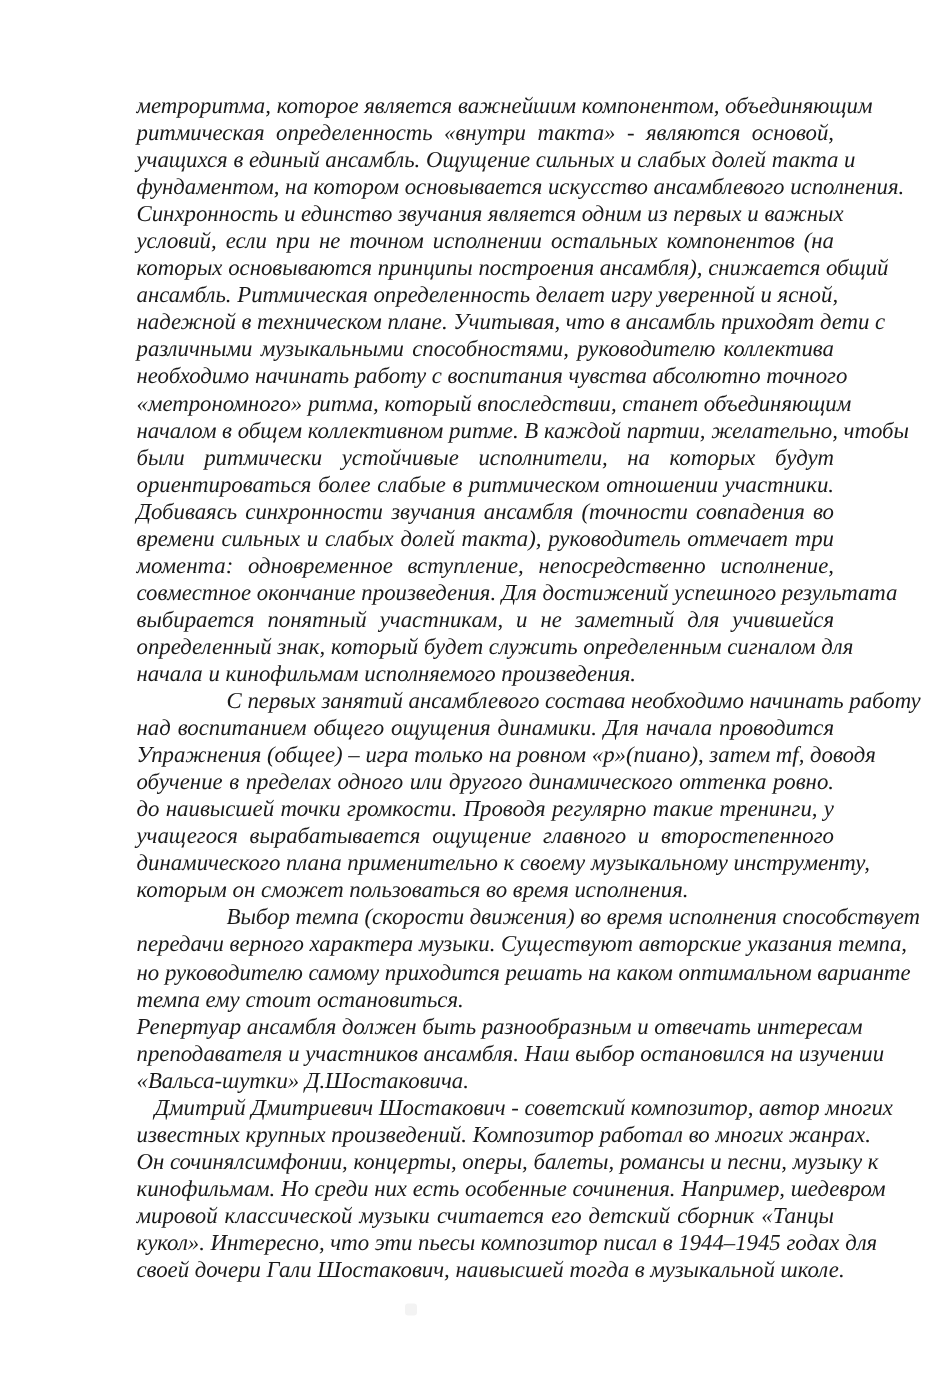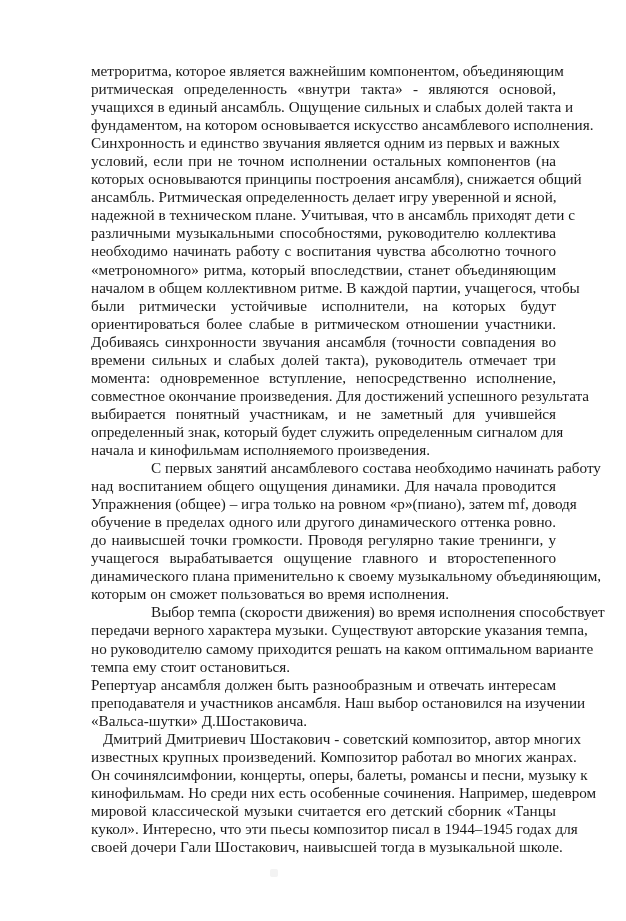--- a/index.html
+++ b/index.html
@@ -4,21 +4,21 @@
 <style>
   html, body { margin: 0; padding: 0; background: #ffffff; }
   body { width: 626px; height: 921px; position: relative; overflow: hidden; }
   .page {
     position: absolute; left: 91px; top: 62px; width: 465px;
     font-family: "Liberation Serif", serif;
     font-size: 15.2px; line-height: 18.05px; color: #1a1a1a;
   }
   .line {
     display: block; height: 18.05px; white-space: nowrap;
-    text-align: justify; text-align-last: justify; overflow: visible;
+    text-align: justify; text-align-last: justify; overflow: visible; font-style: italic;
   }
   .line.last { text-align-last: left; }
   .line.indent1 { padding-left: 60px; width: 405px; }
   .line.indent3 { padding-left: 12px; width: 453px; }
   .mark {
     position: absolute; left: 270px; top: 869px; width: 8px; height: 8px;
     background: #f3f3f3; border-radius: 2px;
   }
 </style>
 </head>
@@ -31,39 +31,39 @@
       <span class="line">учащихся в единый ансамбль. Ощущение сильных и слабых долей такта и</span>
       <span class="line">фундаментом, на котором основывается искусство ансамблевого исполнения.</span>
       <span class="line">Синхронность и единство звучания является одним из первых и важных</span>
       <span class="line">условий, если при не точном исполнении остальных компонентов (на</span>
       <span class="line">которых основываются принципы построения ансамбля), снижается общий</span>
       <span class="line">ансамбль. Ритмическая определенность делает игру уверенной и ясной,</span>
       <span class="line">надежной в техническом плане. Учитывая, что в ансамбль приходят дети с</span>
       <span class="line">различными музыкальными способностями, руководителю коллектива</span>
       <span class="line">необходимо начинать работу с воспитания чувства абсолютно точного</span>
       <span class="line">«метрономного» ритма, который впоследствии, станет объединяющим</span>
-      <span class="line">началом в общем коллективном ритме. В каждой партии, учащегося, чтобы</span>
+      <span class="line">началом в общем коллективном ритме. В каждой партии, желательно, чтобы</span>
       <span class="line">были ритмически устойчивые исполнители, на которых будут</span>
       <span class="line">ориентироваться более слабые в ритмическом отношении участники.</span>
       <span class="line">Добиваясь синхронности звучания ансамбля (точности совпадения во</span>
       <span class="line">времени сильных и слабых долей такта), руководитель отмечает три</span>
       <span class="line">момента: одновременное вступление, непосредственно исполнение,</span>
       <span class="line">совместное окончание произведения. Для достижений успешного результата</span>
       <span class="line">выбирается понятный участникам, и не заметный для учившейся</span>
       <span class="line">определенный знак, который будет служить определенным сигналом для</span>
       <span class="line last">начала и кинофильмам исполняемого произведения.</span>
     </div>
     <div>
       <span class="line indent1">С первых занятий ансамблевого состава необходимо начинать работу</span>
       <span class="line">над воспитанием общего ощущения динамики. Для начала проводится</span>
       <span class="line">Упражнения (общее) – игра только на ровном  «р»(пиано), затем mf, доводя</span>
       <span class="line">обучение в пределах одного или другого динамического оттенка ровно.</span>
       <span class="line">до наивысшей точки громкости. Проводя регулярно такие тренинги, у</span>
       <span class="line">учащегося вырабатывается ощущение главного и второстепенного</span>
-      <span class="line">динамического плана применительно к своему музыкальному объединяющим,</span>
+      <span class="line">динамического плана применительно к своему музыкальному инструменту,</span>
       <span class="line last">которым он сможет пользоваться во время исполнения.</span>
     </div>
     <div>
       <span class="line indent1">Выбор темпа (скорости движения) во время исполнения способствует</span>
       <span class="line">передачи верного характера музыки. Существуют авторские указания темпа,</span>
       <span class="line">но руководителю самому приходится решать на каком оптимальном варианте</span>
       <span class="line last">темпа ему стоит остановиться.</span>
     </div>
     <div>
       <span class="line">Репертуар ансамбля должен быть разнообразным и отвечать интересам</span>

